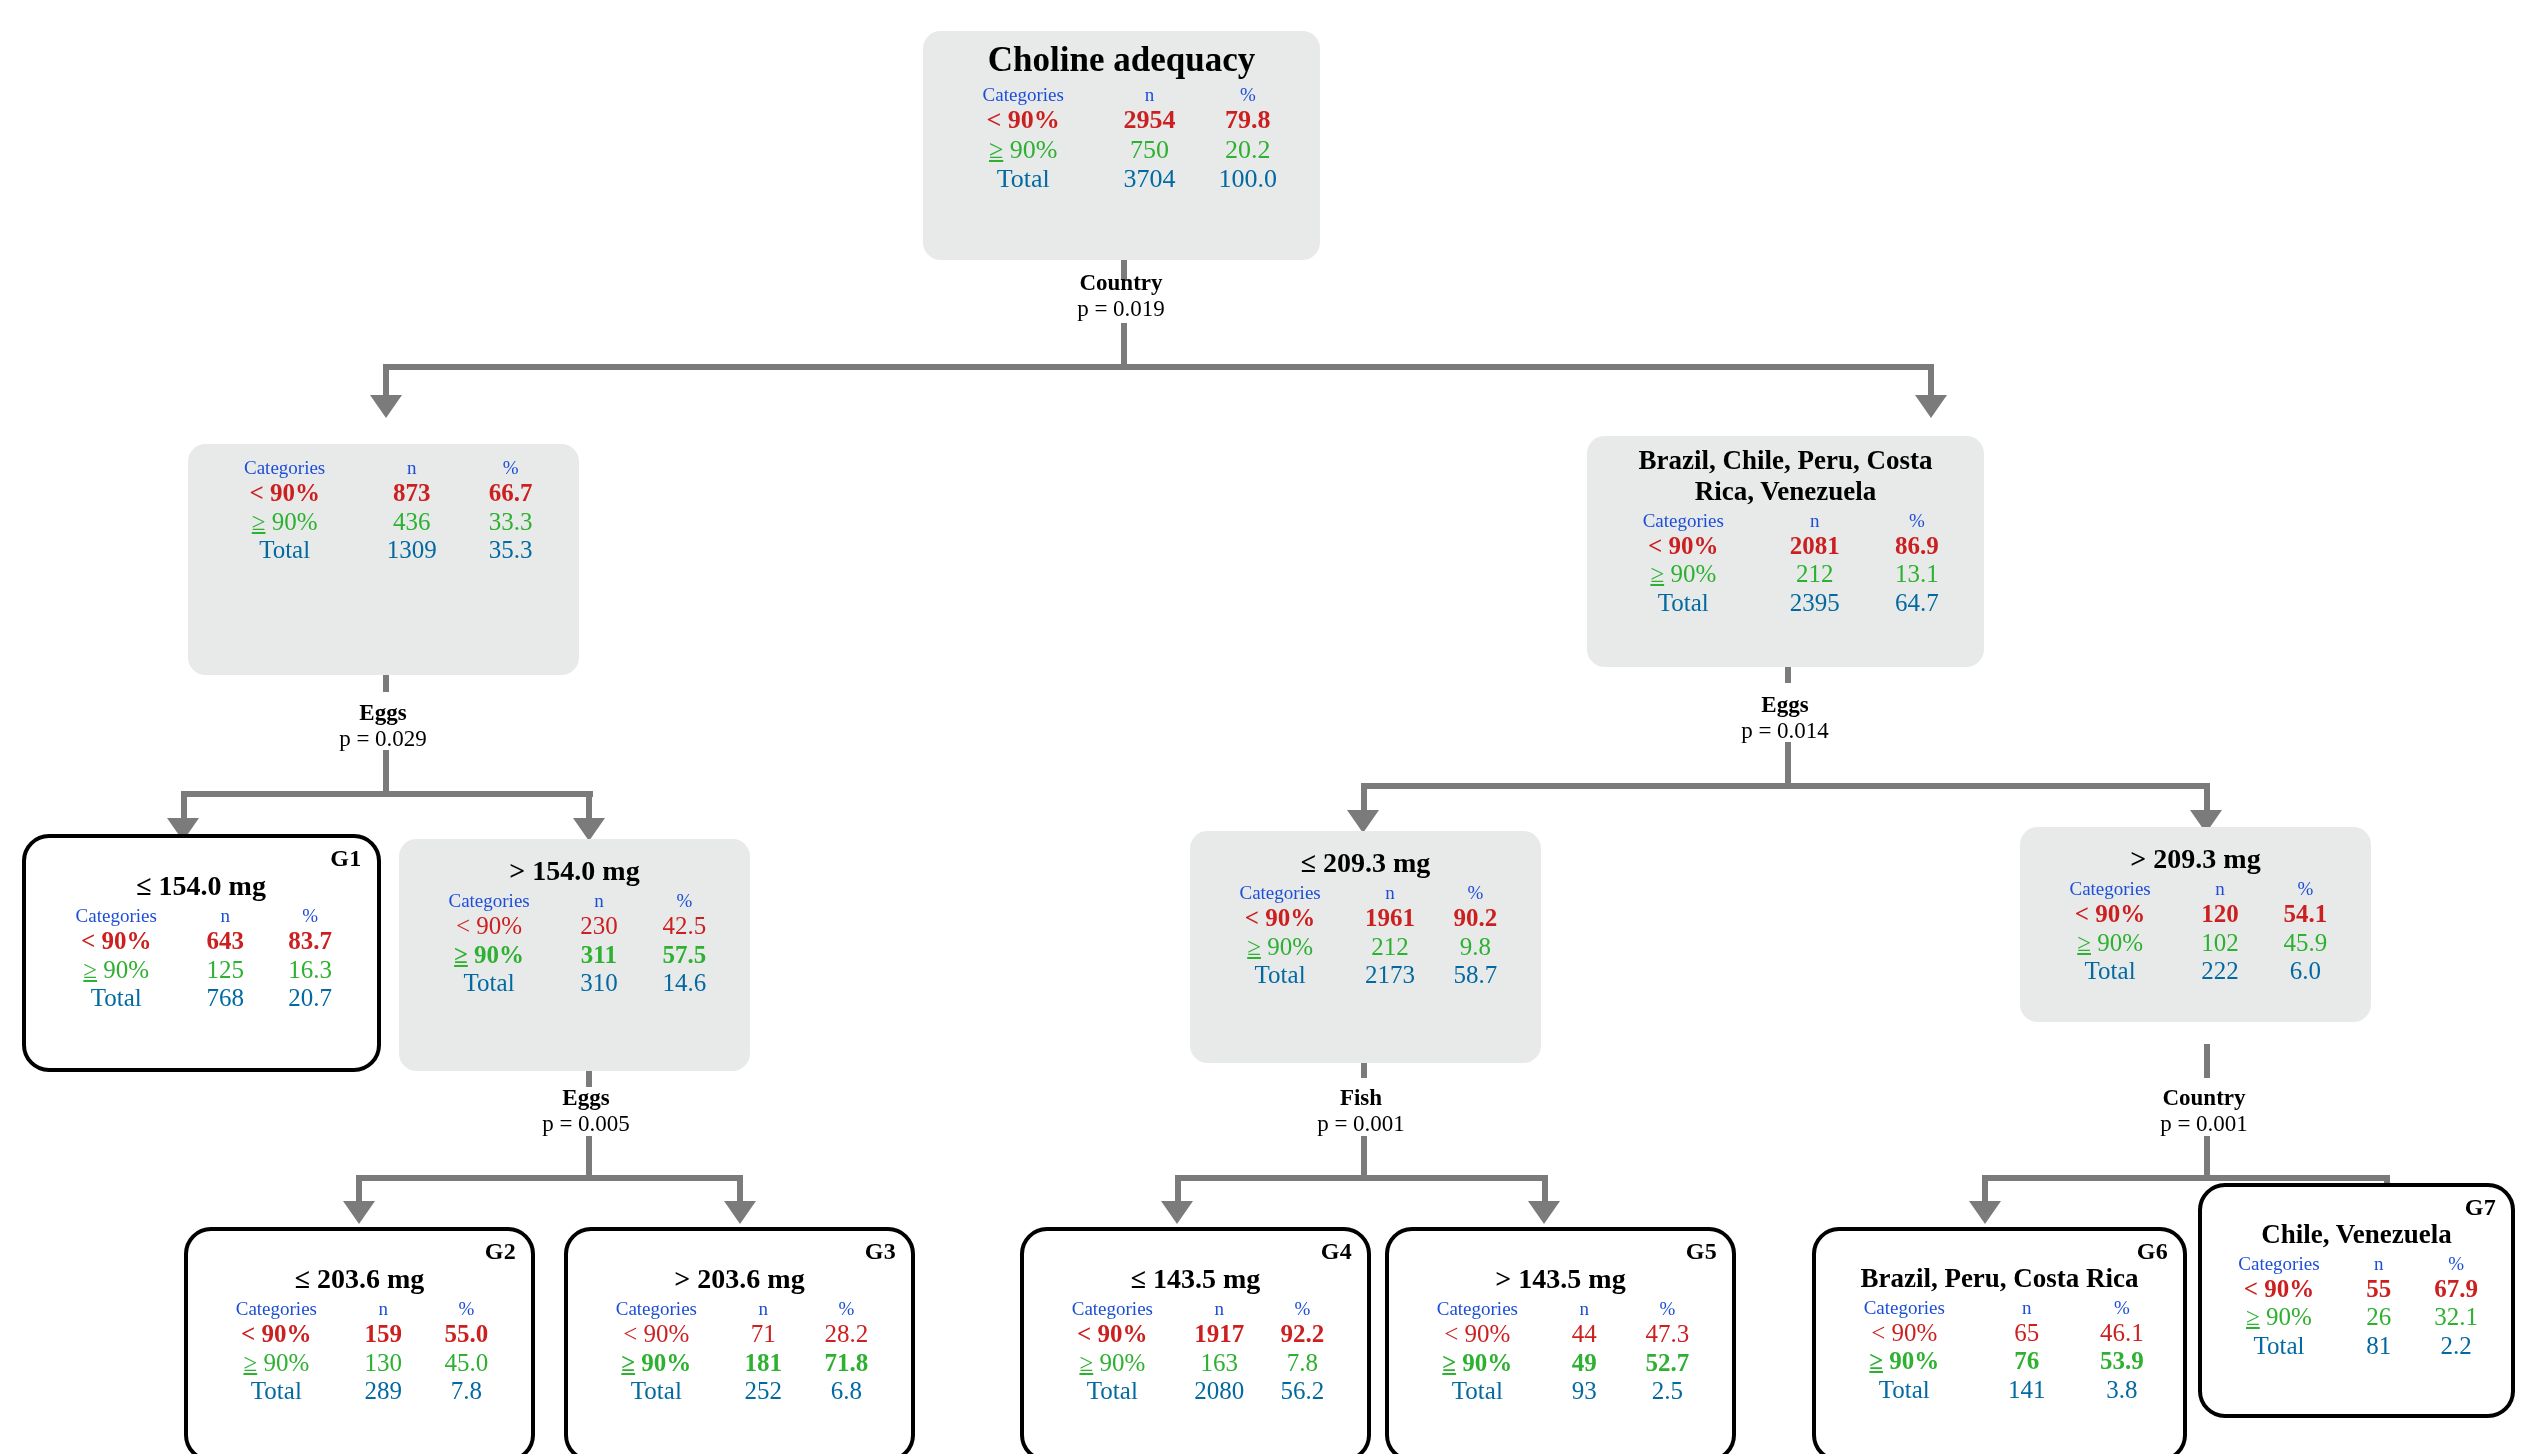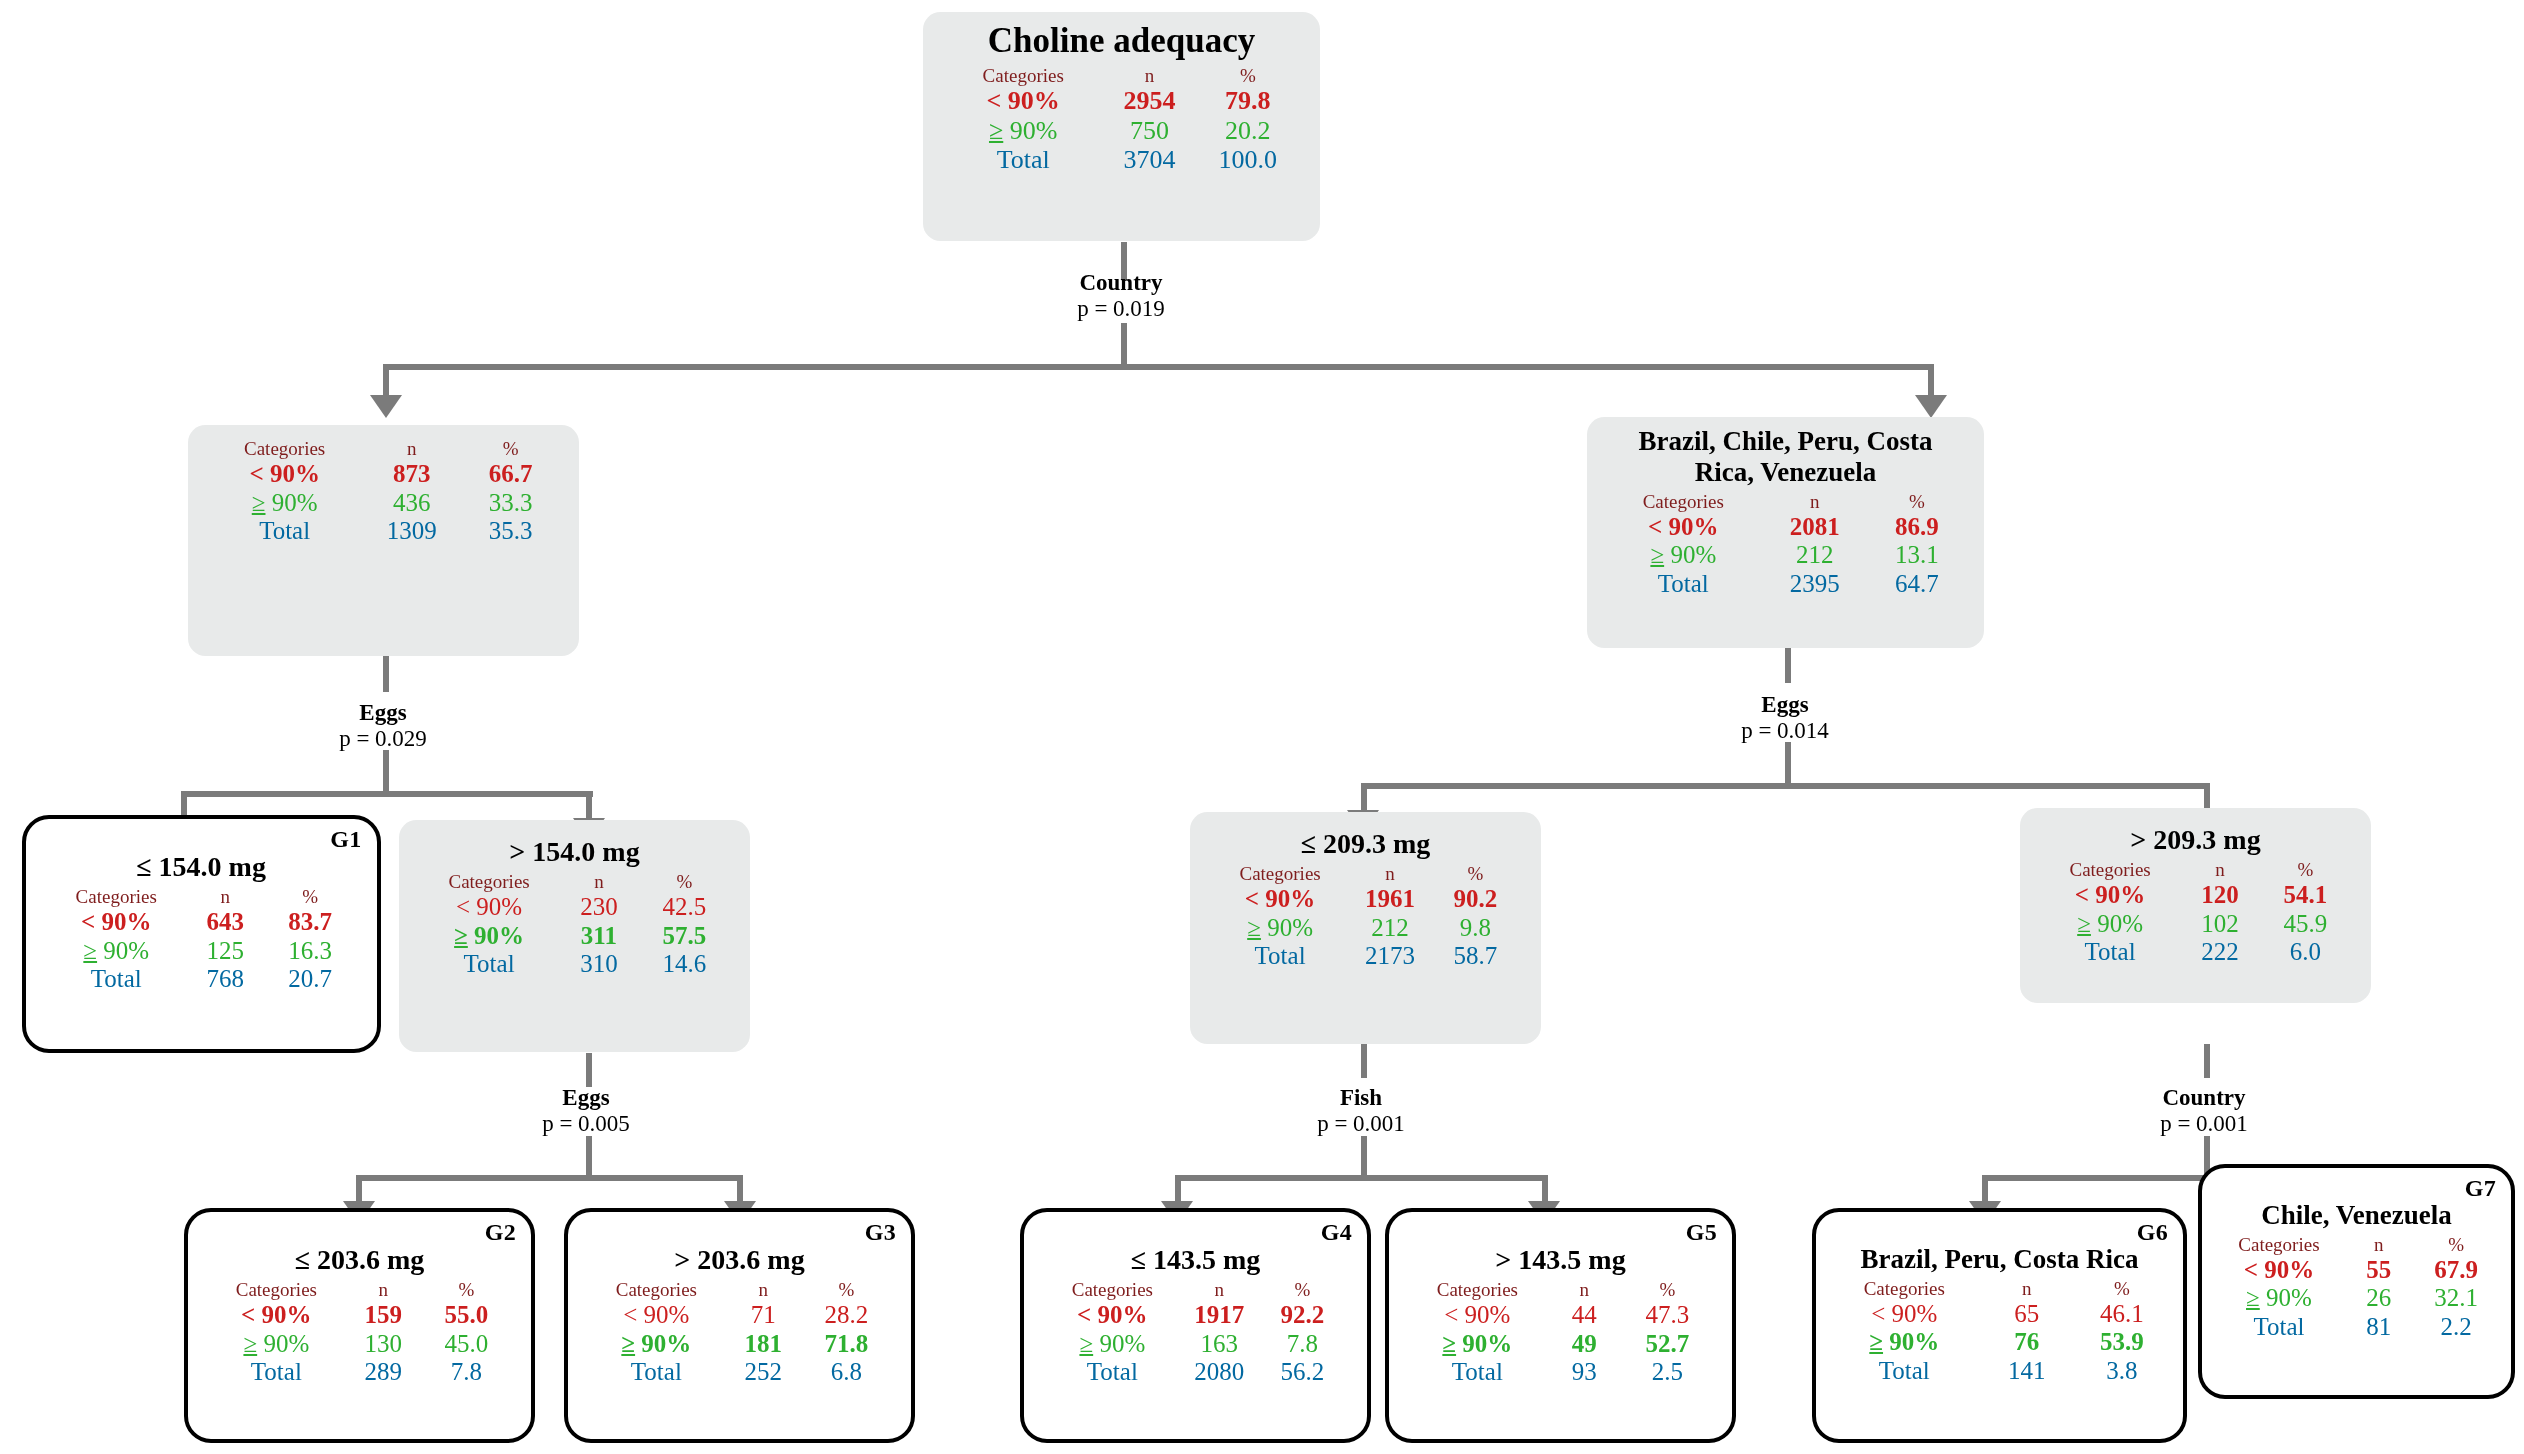--- a/index.html
+++ b/index.html
@@ -12,21 +12,21 @@
   
   .conn{position:absolute; background:#7b7b7b;}
   .v{width:6px;}
   .h{height:6px;}
   .arrow{position:absolute; width:0;height:0;
          border-left:16px solid transparent;
          border-right:16px solid transparent;
          border-top:23px solid #7b7b7b;}
 
   
-  .node{position:absolute; box-sizing:border-box;}
+  .node{position:absolute; box-sizing:border-box;margin-top:19px;}
   .node.inner{
     background:#e8eaea;
     border-radius:17.5px;
   }
   .node.leaf{
     background:#ffffff;
     border:4.7px solid #000000;
     border-radius:27px;
   }
   .node-title{
@@ -49,21 +49,21 @@
   table.stats td{
     padding:0;
     line-height:1.14;
     text-align:center;
     white-space:nowrap;
   }
   td.c-cat{width:44%; text-align:center;}
   td.c-n{width:28%;}
   td.c-p{width:28%;}
 
-  .hdr td{color:#7f1d1d; font-size:19px; font-weight:normal;}
+  .hdr td{color:#1d4ed8; font-size:19px; font-weight:normal;}
   .r-red td{color:#cc1f1f;}
   .r-green td{color:#2eb031;}
   .r-total td{color:#0369a1;}
   .bold td{font-weight:bold;}
   .ge{ text-decoration:underline; }
 
   
   .split{
     position:absolute; text-align:center; color:#000;
   }

